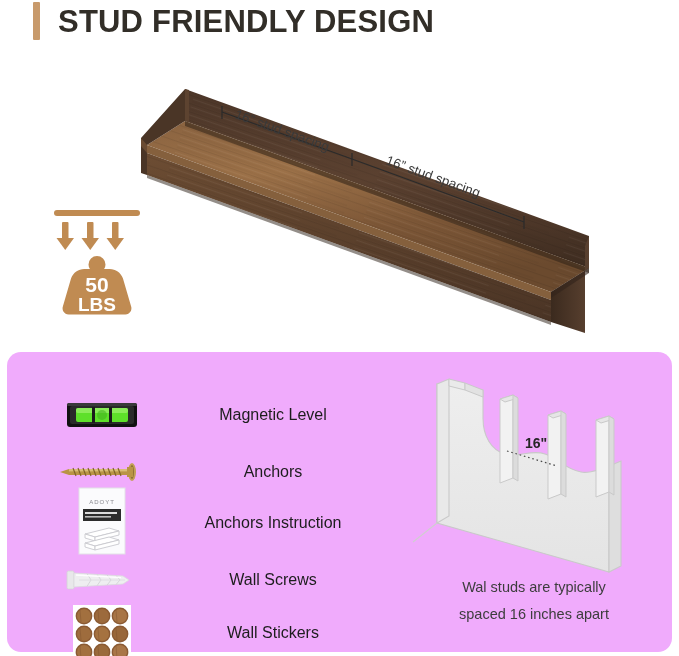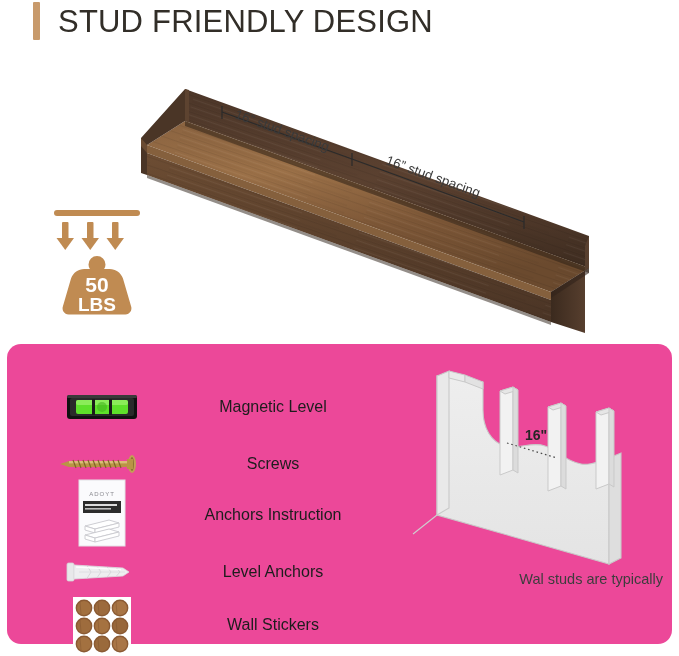--- a/index.html
+++ b/index.html
@@ -26,21 +26,21 @@
     position: absolute;
     left: 33px; top: 2px;
     width: 7px; height: 38px;
     background: #c89a6b;
     border-radius: 1px;
   }
   #page-title {
     position: absolute;
     left: 58px; top: 0px;
     font-size: 31px;
-    font-weight: normal;
+    font-weight: bold;
     letter-spacing: 0.2px;
     color: #322e28;
     white-space: nowrap;
     line-height: 44px;
   }
 
   
   #hero {
     position: absolute;
     left: 0; top: 46px;
@@ -65,23 +65,23 @@
   .wt-text {
     font-family: "Liberation Sans", sans-serif;
     font-weight: bold;
     fill: #ffffff;
     text-anchor: middle;
   }
 
   
   #accessory-panel {
     position: absolute;
-    left: 7px; top: 344px;
+    left: 7px; top: 352px;
     width: 665px; height: 300px;
-    background: #ec4899;
+    background: #f0abfc;
     border-radius: 14px;
   }
 
   #accessory-list {
     position: absolute;
     left: 40px; top: 16px;
     width: 340px;
   }
   .accessory-row {
     position: absolute;
@@ -114,21 +114,21 @@
   
   #stud-diagram {
     position: absolute;
     left: 398px; top: 14px;
     width: 258px; height: 222px;
   }
   #stud-caption {
     position: absolute;
     left: 398px; top: 222px;
     width: 258px;
-    text-align: right;
+    text-align: center;
     font-size: 14.5px;
     line-height: 27px;
     color: #3d3d3d;
   }
   #stud-caption div { white-space: nowrap; }
   .diag-num {
     font-family: "Liberation Sans", sans-serif;
     font-size: 14px;
     font-weight: bold;
     fill: #262626;
@@ -289,21 +289,21 @@
               <line x1="51" y1="23" x2="54" y2="31"></line>
             <line x1="56" y1="23" x2="59" y2="31"></line>
               <line x1="61" y1="23" x2="64" y2="31"></line>
           </g>
 
           <ellipse cx="75" cy="27" rx="4" ry="9" fill="#c3a055"></ellipse>
           <ellipse cx="75" cy="27" rx="2" ry="7" fill="#8f7233"></ellipse>
           <rect x="70" y="22" width="6" height="10" fill="#b99445"></rect>
         </svg>
       </div>
-      <div class="acc-label">Screws</div>
+      <div class="acc-label">Anchors</div>
     </div>
 
     <div class="accessory-row" style="top:128px;">
       <div class="acc-icon" style="top:-10px;height:72px;">
         <svg width="90" height="72" viewBox="0 0 90 72">
           <rect x="22" y="2" width="46" height="66" fill="#fbfbfd" stroke="#e2e2e6" stroke-width="1"></rect>
           <text x="45" y="18" text-anchor="middle" font-family="Liberation Sans, sans-serif" font-size="6" letter-spacing="1" fill="#8a8a90">ADOYT</text>
           <rect x="26" y="23" width="38" height="12" fill="#2c2c2c"></rect>
           <rect x="28" y="26" width="32" height="2" fill="#dcdcdc"></rect>
           <rect x="28" y="30" width="26" height="1.6" fill="#bdbdbd"></rect>
@@ -333,21 +333,21 @@
             <path d="M40,21.2 L44,27 L40,32.8"></path>
             <path d="M50,21.8 L54,27 L50,32.2"></path>
             <path d="M59,22.4 L63,27 L59,31.6"></path>
           </g>
 
           <path d="M22,27 L68,27" stroke="#dcdce0" stroke-width="0.9"></path>
 
           <path d="M19,22 L64,24.6" stroke="#ffffff" stroke-width="1.4" opacity="0.9"></path>
         </svg>
       </div>
-      <div class="acc-label">Level Anchors</div>
+      <div class="acc-label">Wall Screws</div>
     </div>
 
     <div class="accessory-row" style="top:238px;">
       <div class="acc-icon" style="top:-4px;height:62px;">
         <svg width="90" height="62" viewBox="0 0 90 62">
           <rect x="16" y="3" width="58" height="56" fill="#ffffff"></rect>
           <g>
             <circle cx="27" cy="14" r="8.4" fill="#8a5a33"></circle>
               <circle cx="27" cy="14" r="7" fill="#a2703f"></circle>
             <circle cx="45" cy="14" r="8.4" fill="#8a5a33"></circle>
@@ -425,14 +425,15 @@
       </g>
 
       <line x1="102" y1="85" x2="152" y2="100" stroke="#4a4a4a" stroke-width="1.2" stroke-dasharray="1.6 2.8"></line>
 
       <text class="diag-num" x="120" y="82">16"</text>
     </svg>
   </div>
 
   <div id="stud-caption">
     <div>Wal studs are typically</div>
+    <div>spaced 16 inches apart</div>
   </div>
 </div>
 
 </body></html>

